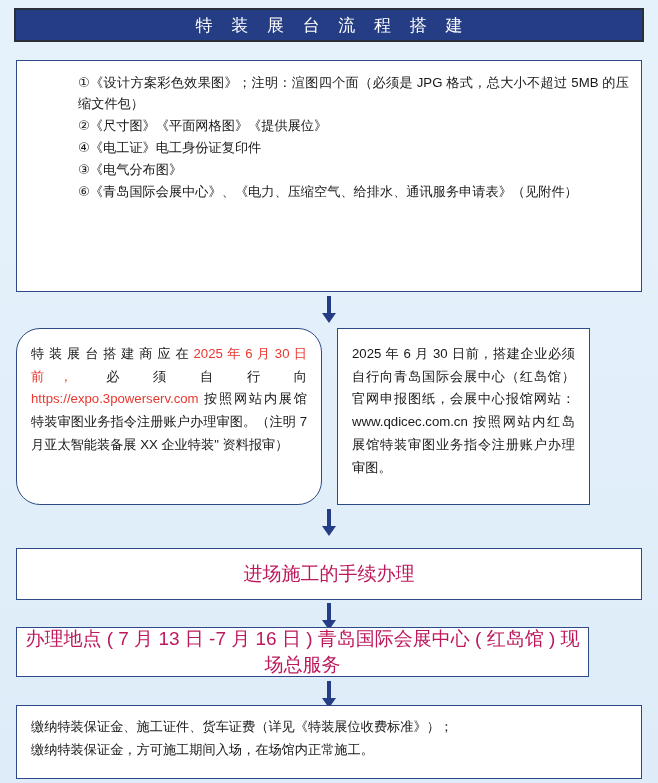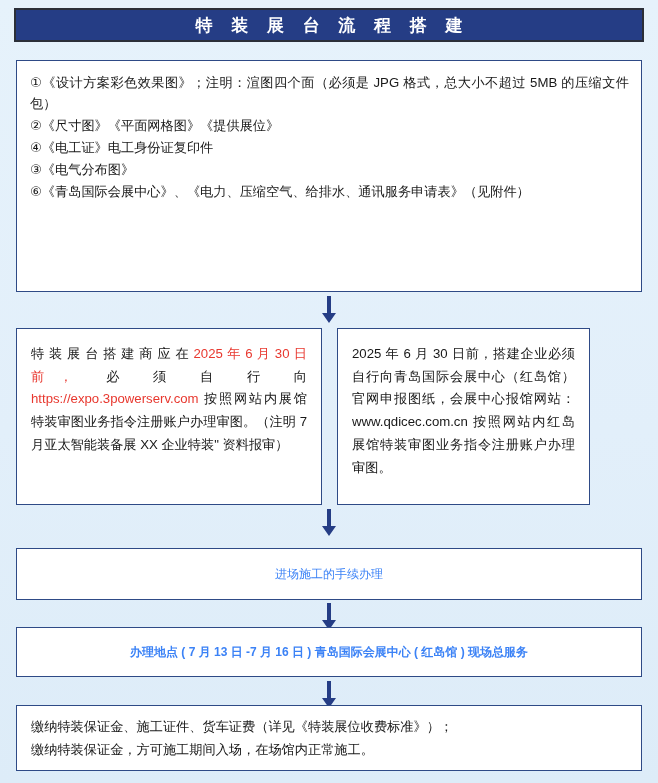--- a/index.html
+++ b/index.html
@@ -31,21 +31,21 @@
     background: #253d85;
     border: 2px solid #2b2f38;
     box-sizing: border-box;
     display: flex;
     align-items: center;
     justify-content: center;
   }
   .title-text {
     color: #ffffff;
     font-size: 17px;
-    font-weight: bold;
+    font-weight: normal;
     letter-spacing: 7px;
     text-indent: 7px;
     line-height: 1;
   }
 
   
   .box {
     position: absolute;
     background: #ffffff;
     border: 1.5px solid #2e4a86;
@@ -58,46 +58,48 @@
     line-height: 1.62;
     color: #181818;
   }
   .box-center {
     display: flex;
     align-items: center;
     justify-content: center;
     text-align: center;
   }
   .box-center .line {
-    font-size: 12px;
-    color: #3b82f6;
+    font-size: 19px;
+    color: #be185d;
   }
 
   
   #box-requirements {
     left: 16px;
     top: 60px;
     width: 626px;
     height: 232px;
+    padding-left: 48px;
   }
   #box-requirements .box-inner {
     padding: 11px 12px 8px 13px;
     text-align: justify;
     text-justify: inter-ideograph;
   }
   #box-requirements p {
     margin: 0 0 0.5px 0;
   }
 
   
   #box-deadline-left {
     left: 16px;
     top: 328px;
     width: 306px;
     height: 177px;
+    border-radius: 24px;
   }
   #box-deadline-left .box-inner {
     padding: 14px 14px 8px 14px;
     text-align: justify;
     text-justify: inter-ideograph;
     line-height: 1.72;
   }
   #box-deadline-right {
     left: 337px;
     top: 328px;
@@ -117,29 +119,28 @@
   
   #box-entry {
     left: 16px;
     top: 548px;
     width: 626px;
     height: 52px;
   }
   #box-location {
     left: 16px;
     top: 627px;
-    width: 626px;
+    width: 573px;
     height: 50px;
-    font-weight: bold;
   }
   #box-fees {
     left: 16px;
     top: 705px;
     width: 626px;
-    height: 66px;
+    height: 74px;
   }
   #box-fees .box-inner {
     padding: 10px 12px 6px 14px;
     line-height: 1.72;
   }
   #box-fees p {
     margin: 0;
   }
 
   

